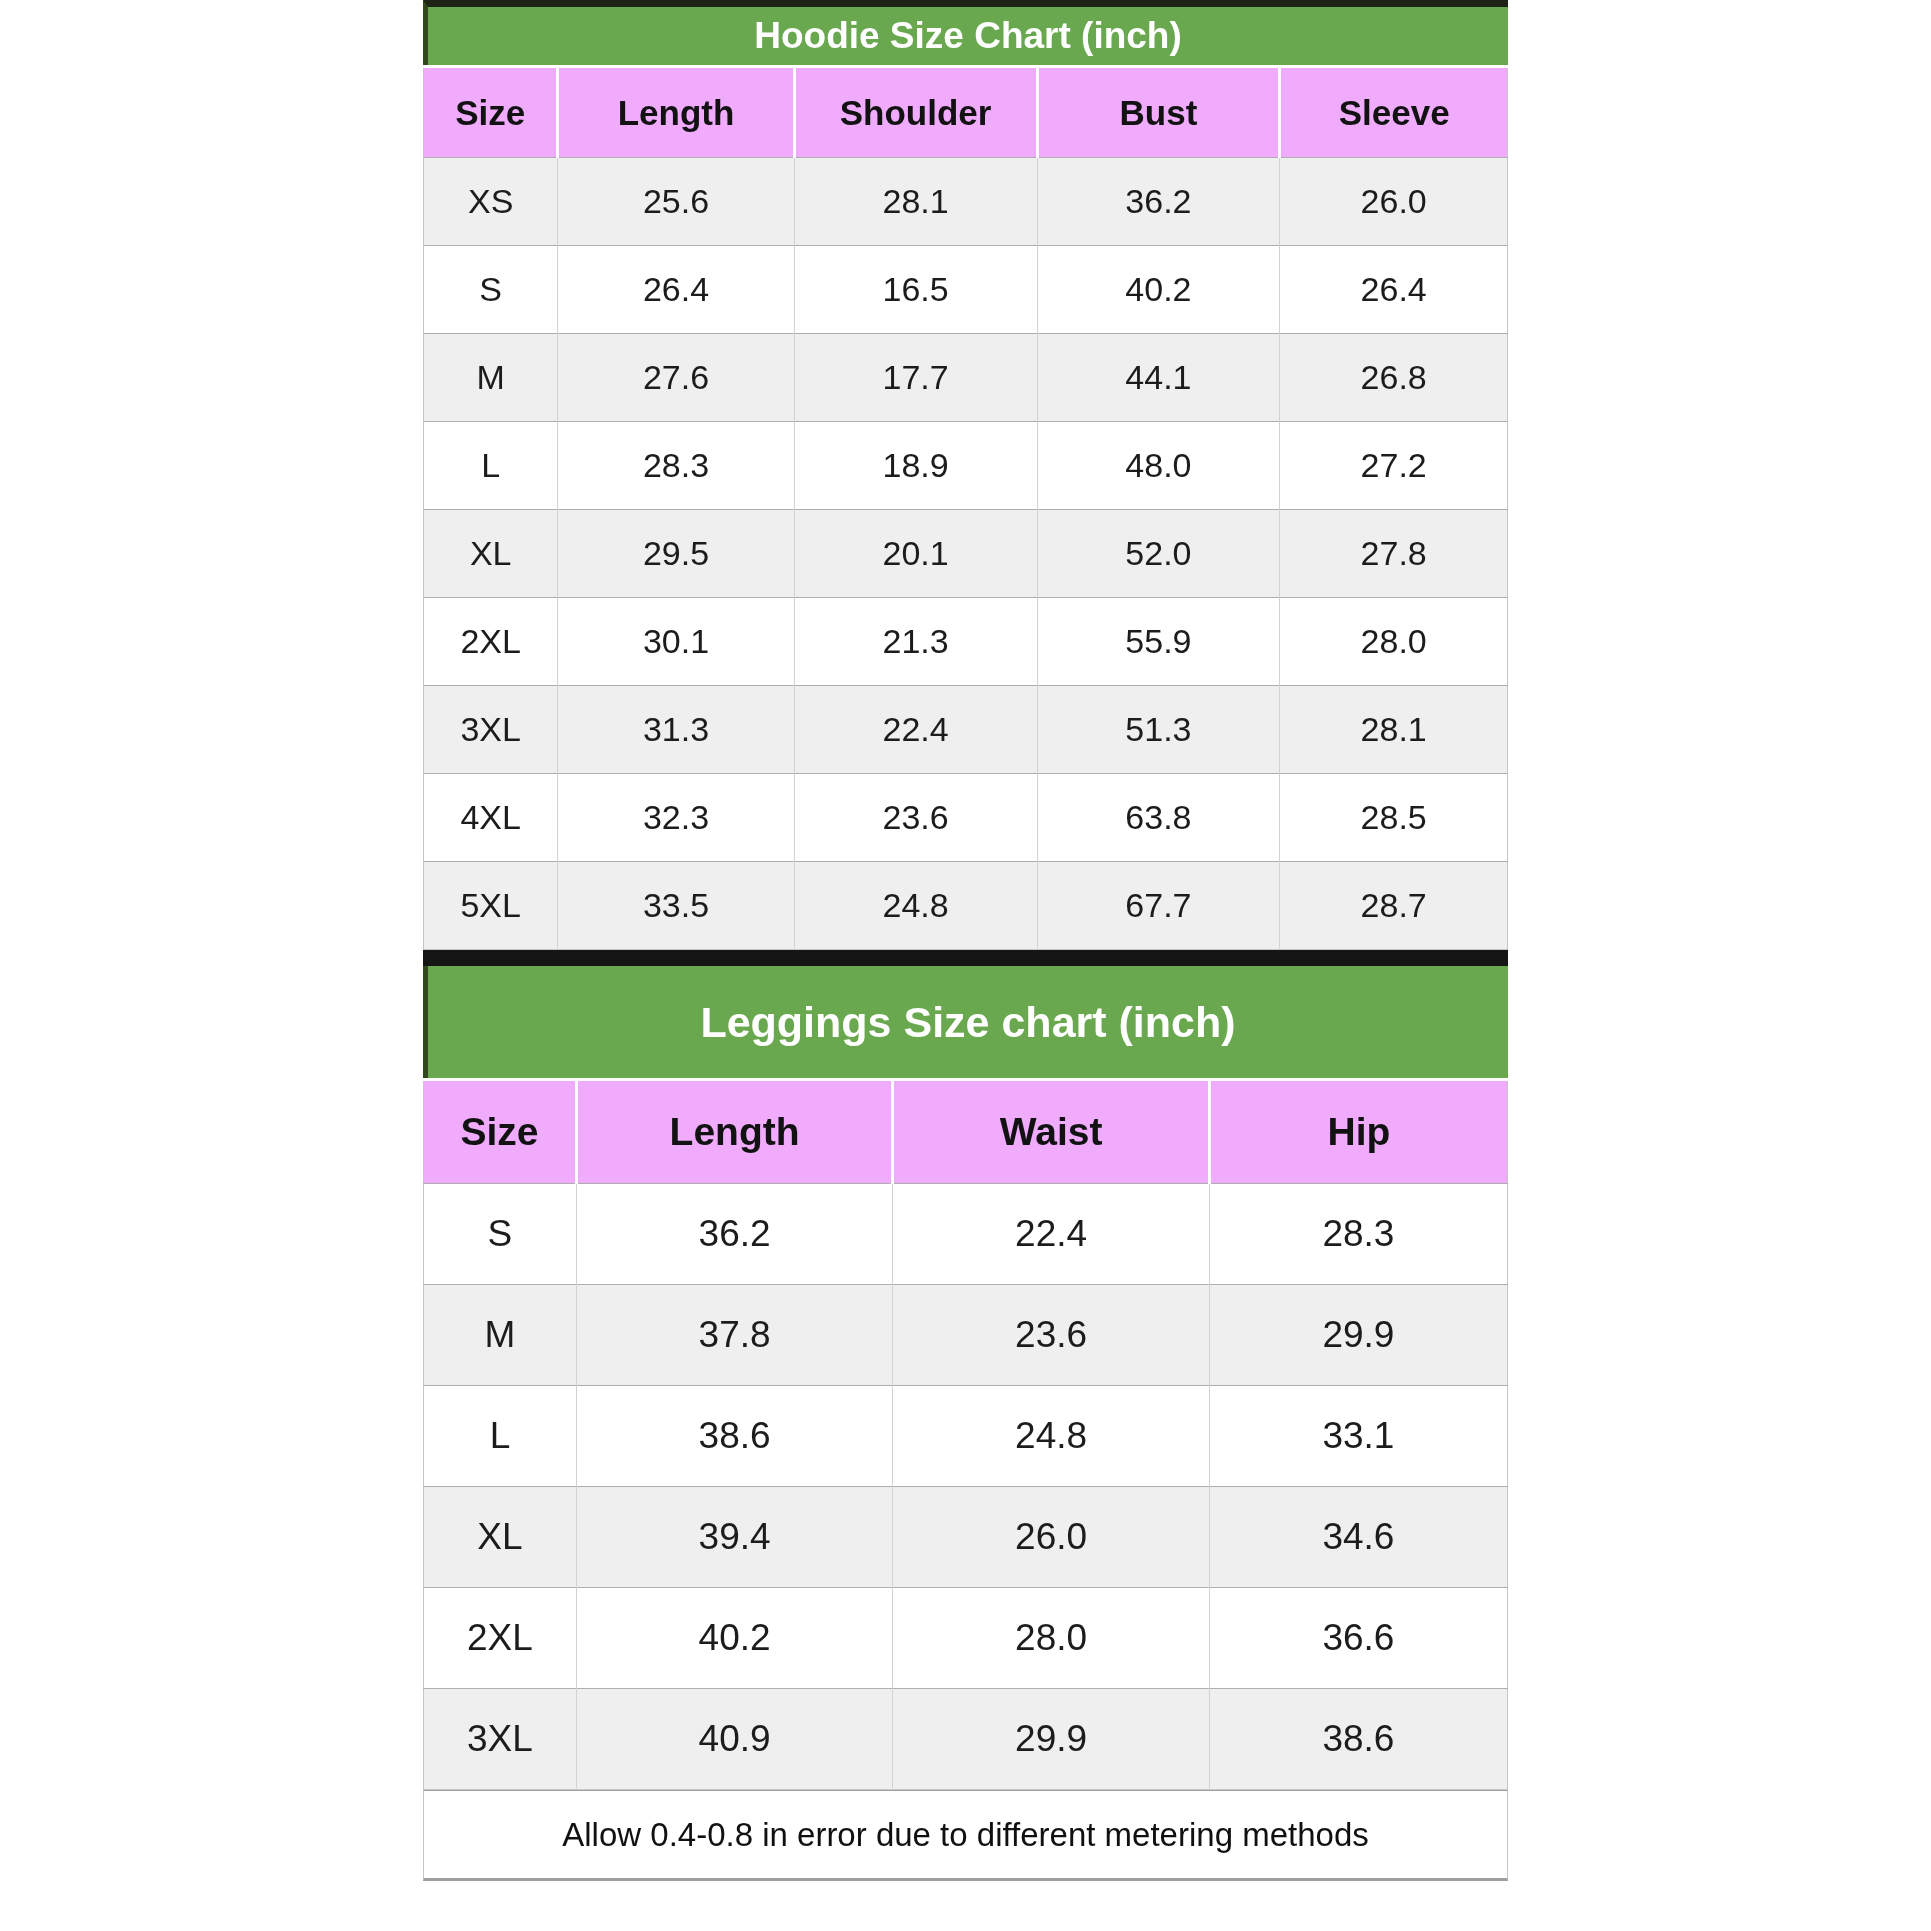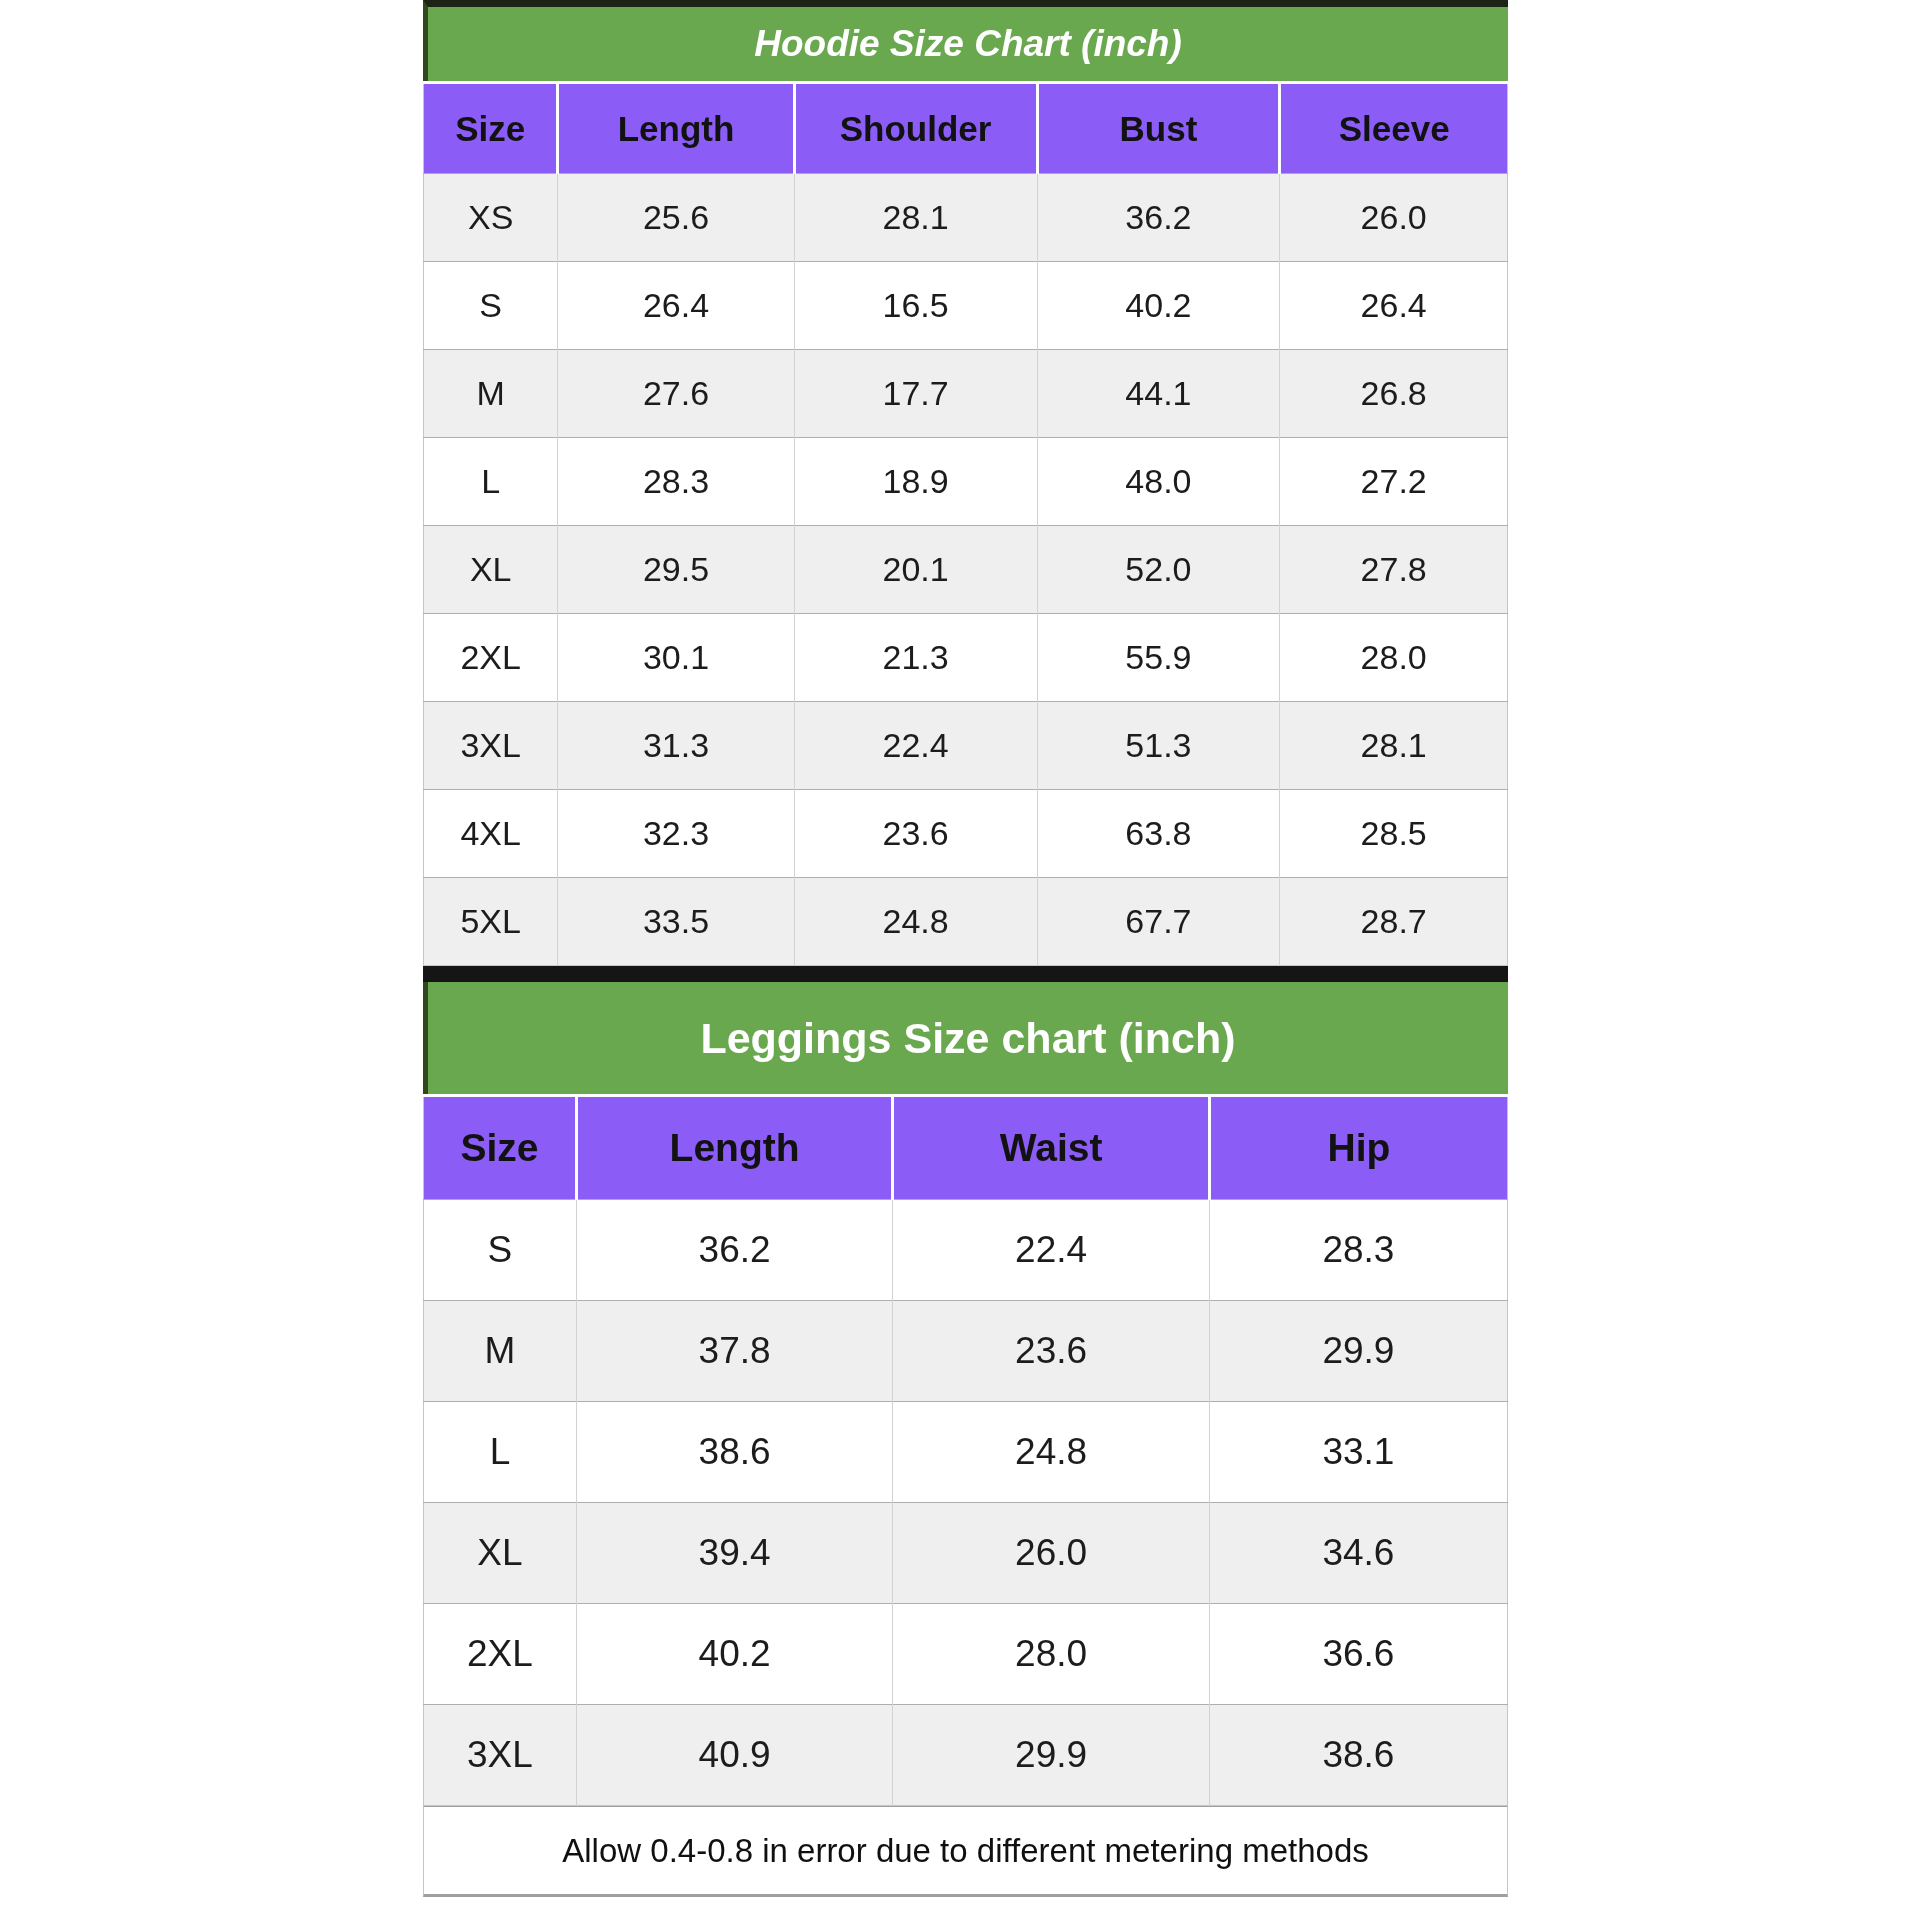--- a/index.html
+++ b/index.html
@@ -1,22 +1,22 @@
 <!DOCTYPE html>
 <html><head>
 <meta charset="utf-8">
 <style>
   html,body{margin:0;padding:0;background:#ffffff;}
   body{width:1931px;height:1931px;font-family:"Liberation Sans","DejaVu Sans",sans-serif;}
   .sheet{width:1085px;margin:0 auto;}
   .title-bar{background:#6aa84f;color:#ffffff;font-weight:bold;display:flex;align-items:center;justify-content:center;border-left:5.8px solid #33471f;box-sizing:border-box;}
-  .hoodie-title{height:81px;font-size:37px;border-top:7.7px solid #1d2315;font-style:italic;}
+  .hoodie-title{height:65px;font-size:37px;border-top:7.7px solid #1d2315;}
   .leggings-title{height:112px;font-size:43px;}
   table{width:100%;border-collapse:collapse;table-layout:fixed;border:1px solid #c6c6c6;}
-  th{background:#8b5cf6;color:#121212;font-weight:bold;border-left:3.9px solid #fdfdfd;border-top:3.9px solid #ffffff;border-bottom:1.9px solid #aeaeae;text-align:center;}
+  th{background:#f0abfc;color:#121212;font-weight:bold;border-left:3.9px solid #fdfdfd;border-top:3.9px solid #ffffff;border-bottom:1.9px solid #aeaeae;text-align:center;}
   th:first-child{border-left:none;}
   td{color:#1c1c1c;text-align:center;background:#ffffff;border-left:1.9px solid #d2d2d2;border-top:1.9px solid #aeaeae;}
   td:first-child{border-left:none;}
   .hoodie-table th{height:87px;font-size:35px;}
   .hoodie-table td{height:85px;font-size:34px;}
   .hoodie-table tbody tr:nth-child(odd) td{background:#f0efef;}
   .leggings-table th{height:100px;font-size:39px;}
   .leggings-table td{height:98px;font-size:37px;}
   .leggings-table tbody tr:nth-child(even) td{background:#f0efef;}
   .section-divider{height:16.4px;background:#151515;}

